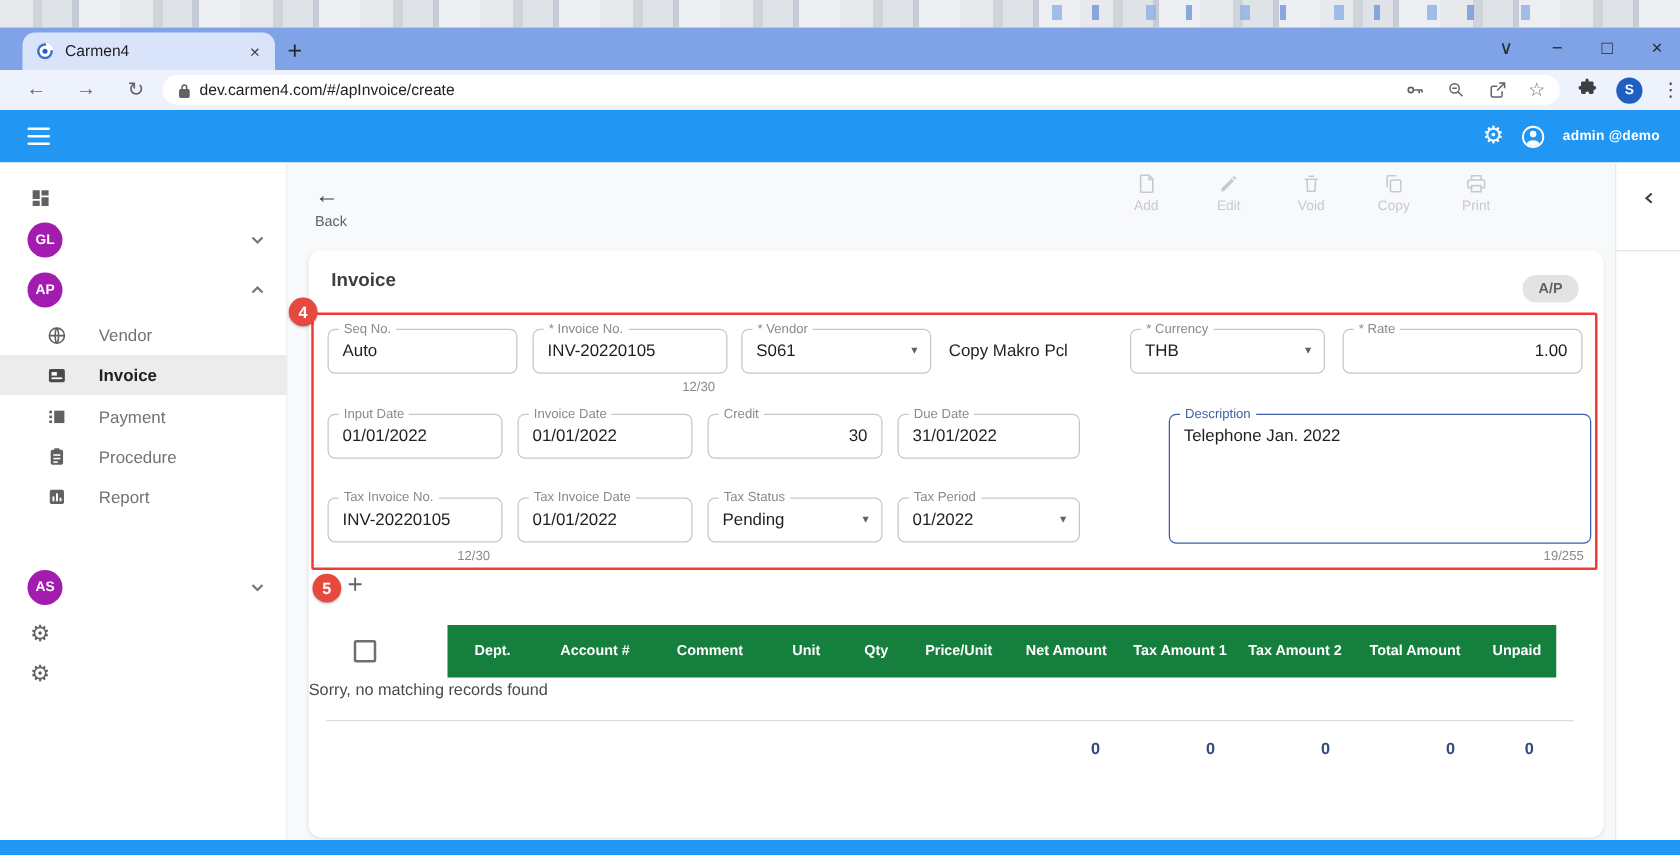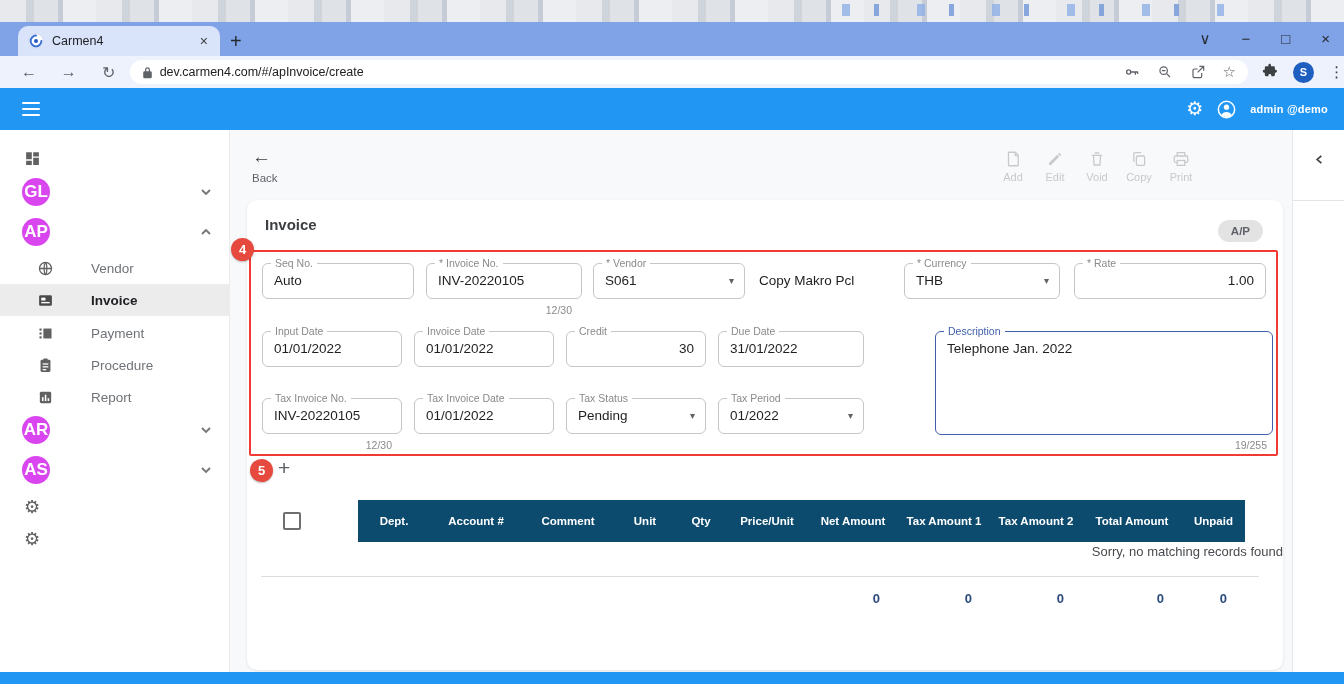--- a/index.html
+++ b/index.html
@@ -42,36 +42,36 @@
   .hamburger i { display:block; width:18px; height:2.5px; background:#fff; border-radius:1px; }
   .appbar-right { position:absolute; right:16px; top:0; height:42px; display:flex; align-items:center; gap:13px; }
   .appbar-gear { color:#fff; font-size:19px; line-height:42px; }
   .appbar-user { color:#fff; font-size:11px; font-weight:bold; letter-spacing:.2px; }
 
   
   .sidebar { position:absolute; left:0; top:130px; width:230px; height:542px; background:#fff; border-right:1px solid #ececec; }
   .side-item { position:absolute; left:0; width:230px; height:32px; display:flex; align-items:center; cursor:default; }
   .side-item .s-ic { width:30px; margin-left:24px; display:flex; align-items:center; color:#616161; }
   .side-item.sub .s-ic { margin-left:37px; width:28px; }
-  .badge-c { width:28px; height:28px; border-radius:50%; background:#d946ef; color:#fff; font-size:17px; font-weight:bold;
+  .badge-c { width:28px; height:28px; border-radius:50%; background:#a21caf; color:#fff; font-size:11px; font-weight:bold;
     display:flex; align-items:center; justify-content:center; margin-left:22px; margin-right:10px; }
   .s-label { font-size:13.5px; color:#5f6368; }
-  .side-item.sub .s-label { color:#6f7378; margin-left:26px; }
+  .side-item.sub .s-label { color:#6f7378; margin-left:14px; }
   .side-item .s-label.main { margin-left:0; }
   .side-item.sel { background:#ececec; }
   .side-item.sel .s-label { color:#202124; font-weight:bold; }
   .chev { position:absolute; right:18px; display:flex; }
   .gearglyph { font-size:18px; color:#616161; line-height:20px; }
 
   
   .main { position:absolute; left:230px; top:130px; width:1062px; height:542px; background:#f8f9fb; }
   .backbtn { position:absolute; left:22px; top:18px; cursor:default; }
   .backbtn .ar { font-size:19px; color:#3c4043; line-height:18px; display:block; }
   .backbtn .bl { font-size:11.5px; color:#5f6368; display:block; margin-top:6px; }
-  .actionbar { position:absolute; right:90px; top:20px; display:flex; }
+  .actionbar { position:absolute; right:90px; top:8px; display:flex; gap:24px; }
   .act { width:42px; text-align:center; color:#c7c9cc; }
   .act svg { display:block; margin:0 auto; }
   .act .al { font-size:11px; margin-top:3px; display:block; }
 
   
   .card { position:absolute; left:17px; top:70px; width:1036px; height:470px; background:#fff; border-radius:10px;
     box-shadow:0 1px 3px rgba(60,64,67,.12); }
   .card-title { position:absolute; left:18px; top:16px; font-size:15px; font-weight:bold; color:#3c4043; }
   .ap-badge { position:absolute; right:20px; top:20px; background:#e3e3e4; color:#5f6368; font-size:11.5px; font-weight:bold;
     padding:5px 13px; border-radius:14px; }
@@ -93,25 +93,25 @@
   .fld.desc { height:104px; border:1.5px solid #3f5fa8; }
   .fld.desc .lbl { color:#3f5fa8; }
   .fld.desc .val { top:8px; line-height:18px; }
   .counter { position:absolute; font-size:10.5px; color:#8a8a8a; text-align:right; }
   .vdisplay { position:absolute; line-height:36px; font-size:13.5px; color:#1f1f1f; white-space:nowrap; }
 
   
   .tbl-head { position:absolute; left:0; top:300px; width:1036px; height:42px; }
   .cb-cell { position:absolute; left:0; top:0; width:111px; height:42px; background:#fff; }
   .cbox { position:absolute; left:36px; top:12px; width:18px; height:18px; border:2px solid #6f6f6f; border-radius:2px; background:#fff; }
-  .headbar { position:absolute; left:111px; top:0; width:887px; height:42px; background:#0c4a6e; display:flex; align-items:center; }
+  .headbar { position:absolute; left:111px; top:0; width:887px; height:42px; background:#15803d; display:flex; align-items:center; }
   .hcell { font-size:11.5px; font-weight:bold; color:#fff; text-align:center; white-space:nowrap; overflow:hidden; }
   .c0{width:72px}.c1{width:92px}.c2{width:92px}.c3{width:62px}.c4{width:50px}.c5{width:82px}
   .c6{width:90px}.c7{width:92px}.c8{width:92px}.c9{width:100px}.c10{width:63px}
-  .empty-row { position:absolute; left:0; top:344px; width:1036px; text-align:right; font-size:13px; color:#474b4f; }
+  .empty-row { position:absolute; left:0; top:344px; width:1036px; text-align:left; font-size:13px; color:#474b4f; }
   .tdivider { position:absolute; left:14px; right:24px; top:376px; height:1px; background:#dcdcdc; }
   .totals { position:absolute; left:111px; top:384px; height:30px; display:flex; }
   .totals .sp { width:450px; }
   .tcell { line-height:30px; font-size:13px; font-weight:bold; color:#2c4a7c; text-align:right; padding-right:18px; }
 
   
   .cfooter { position:absolute; left:0; top:430px; width:1036px; height:40px; border-top:1px solid #e5e5e5;
     display:flex; align-items:center; justify-content:flex-end; gap:14px; padding-right:18px; }
   .btn-save { background:#2d4f8e; color:#fff; font-size:12px; font-weight:bold; border:none; border-radius:6px;
     padding:8px 17px; letter-spacing:.3px; font-family:"Liberation Sans",sans-serif; }
@@ -289,29 +289,20 @@
         <svg width="17" height="17" viewBox="0 0 24 24">
             <rect x="4" y="4" width="16" height="16" rx="2" fill="#616161"></rect>
             <rect x="7" y="11.5" width="2.2" height="5.5" fill="#fff"></rect>
             <rect x="11" y="8" width="2.2" height="9" fill="#fff"></rect>
             <rect x="15" y="13" width="2.2" height="4" fill="#fff"></rect>
           </svg>
       </span>
       <span class="s-label">Report</span>
     </div>
 
-    <div class="side-item" style="top:282px;height:36px">
-      <span class="badge-c">AR</span>
-      <span class="s-label main">Accounts Receivable</span>
-      <span class="chev">
-        <svg width="12" height="12" viewBox="0 0 12 12" fill="none" stroke="#757575" stroke-width="1.8">
-            <polyline points="2,4 6,8 10,4"></polyline>
-          </svg>
-      </span>
-    </div>
 
     <div class="side-item" style="top:322px;height:36px">
       <span class="badge-c">AS</span>
       <span class="s-label main">Asset</span>
       <span class="chev">
         <svg width="12" height="12" viewBox="0 0 12 12" fill="none" stroke="#757575" stroke-width="1.8">
             <polyline points="2,4 6,8 10,4"></polyline>
           </svg>
       </span>
     </div>

